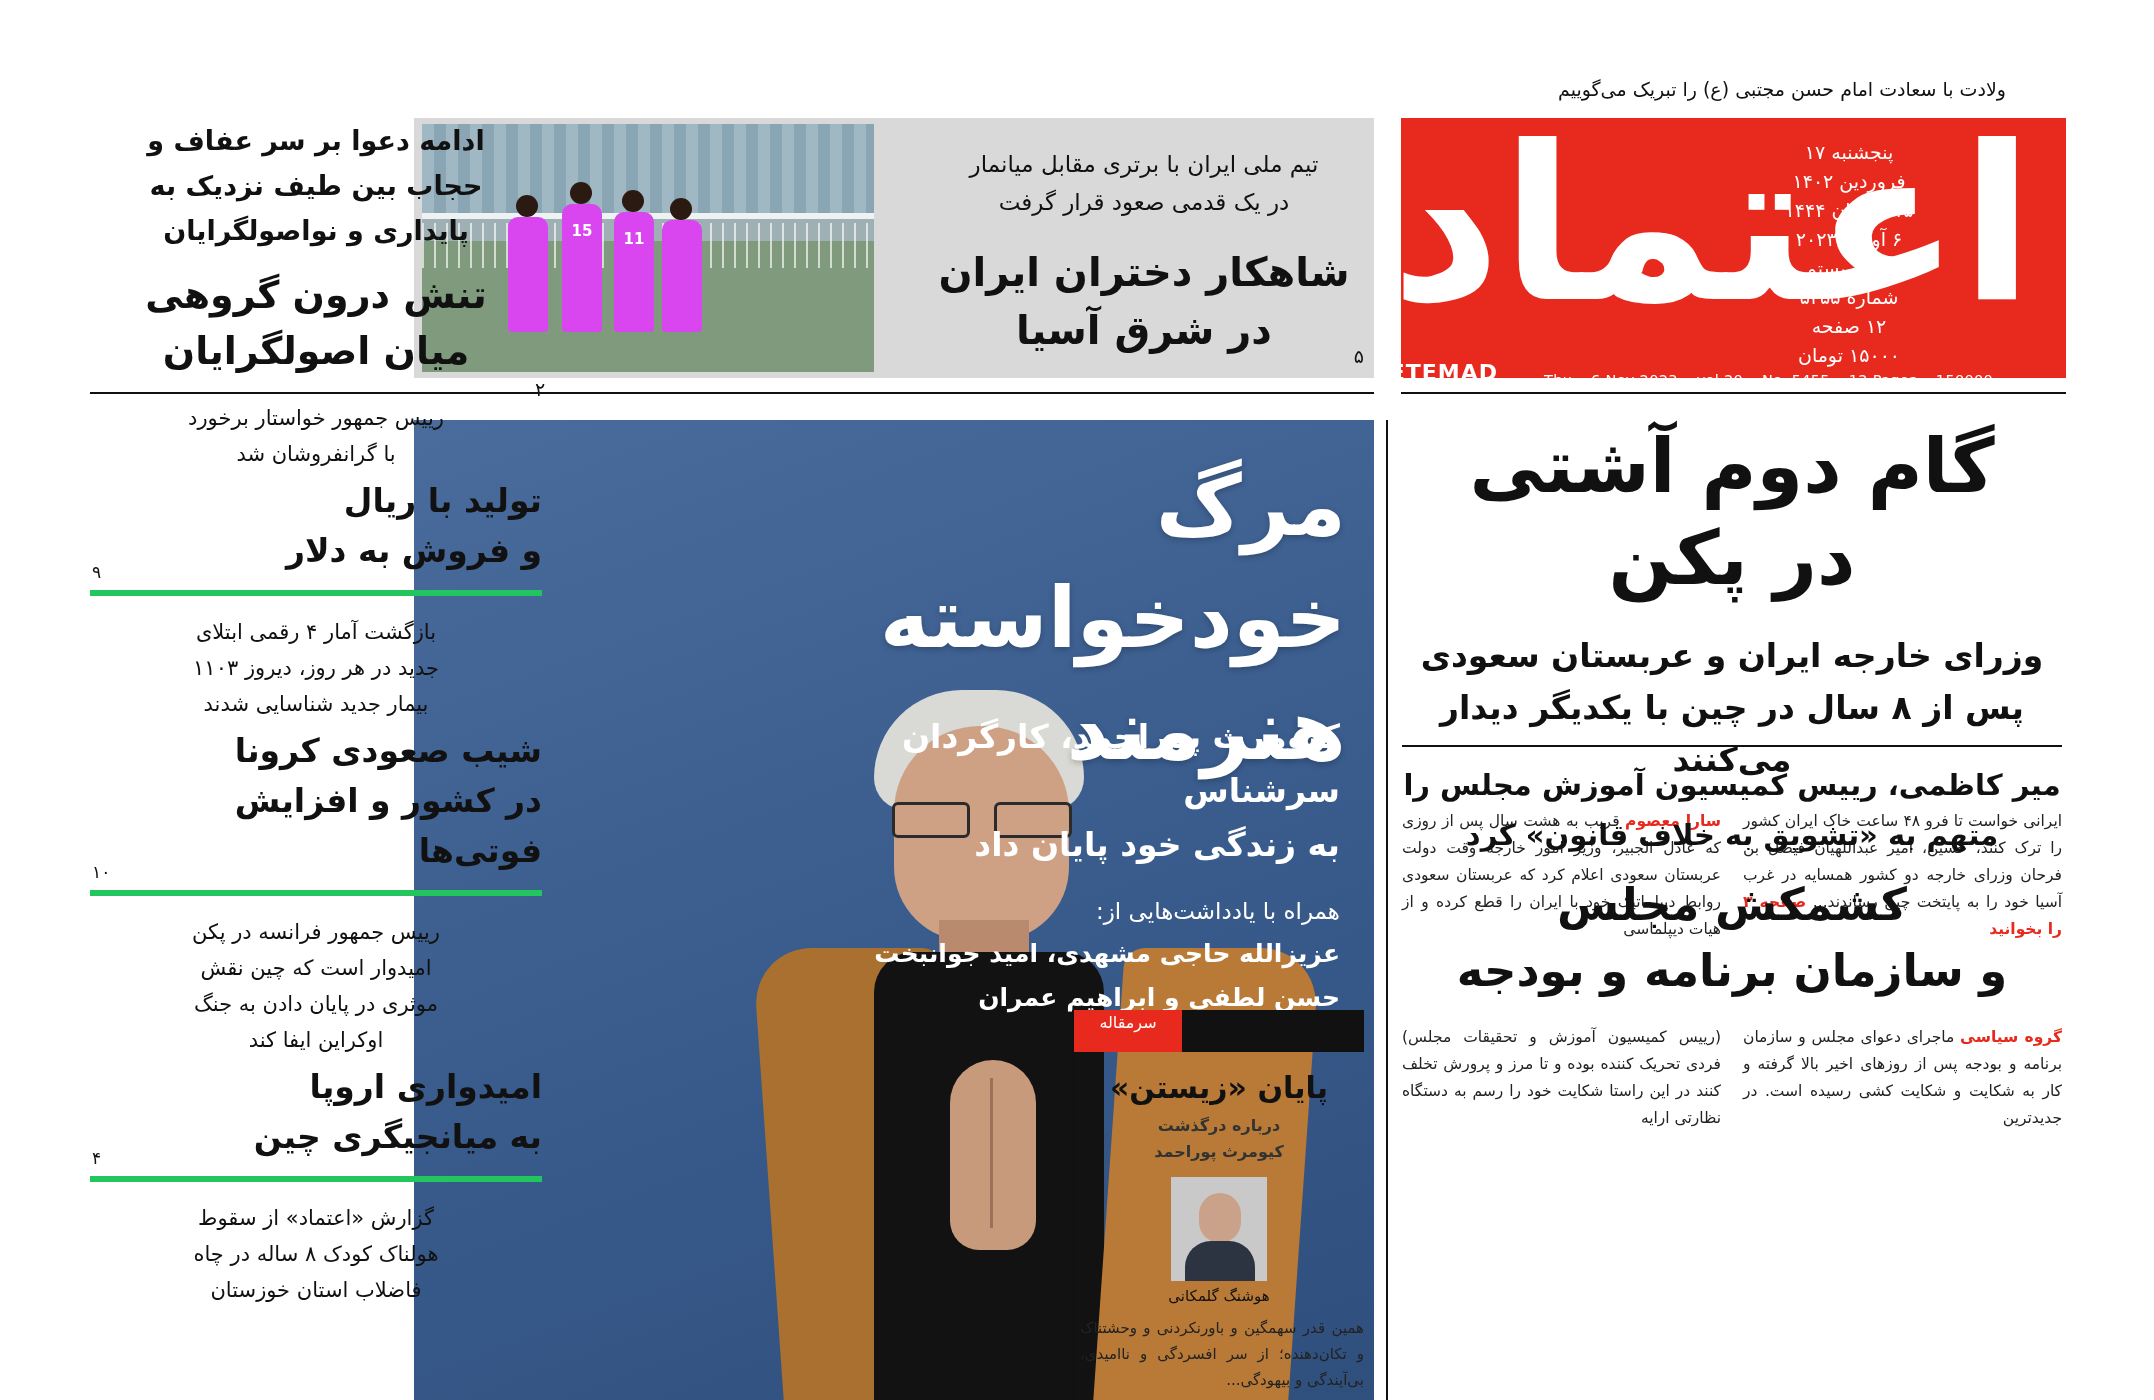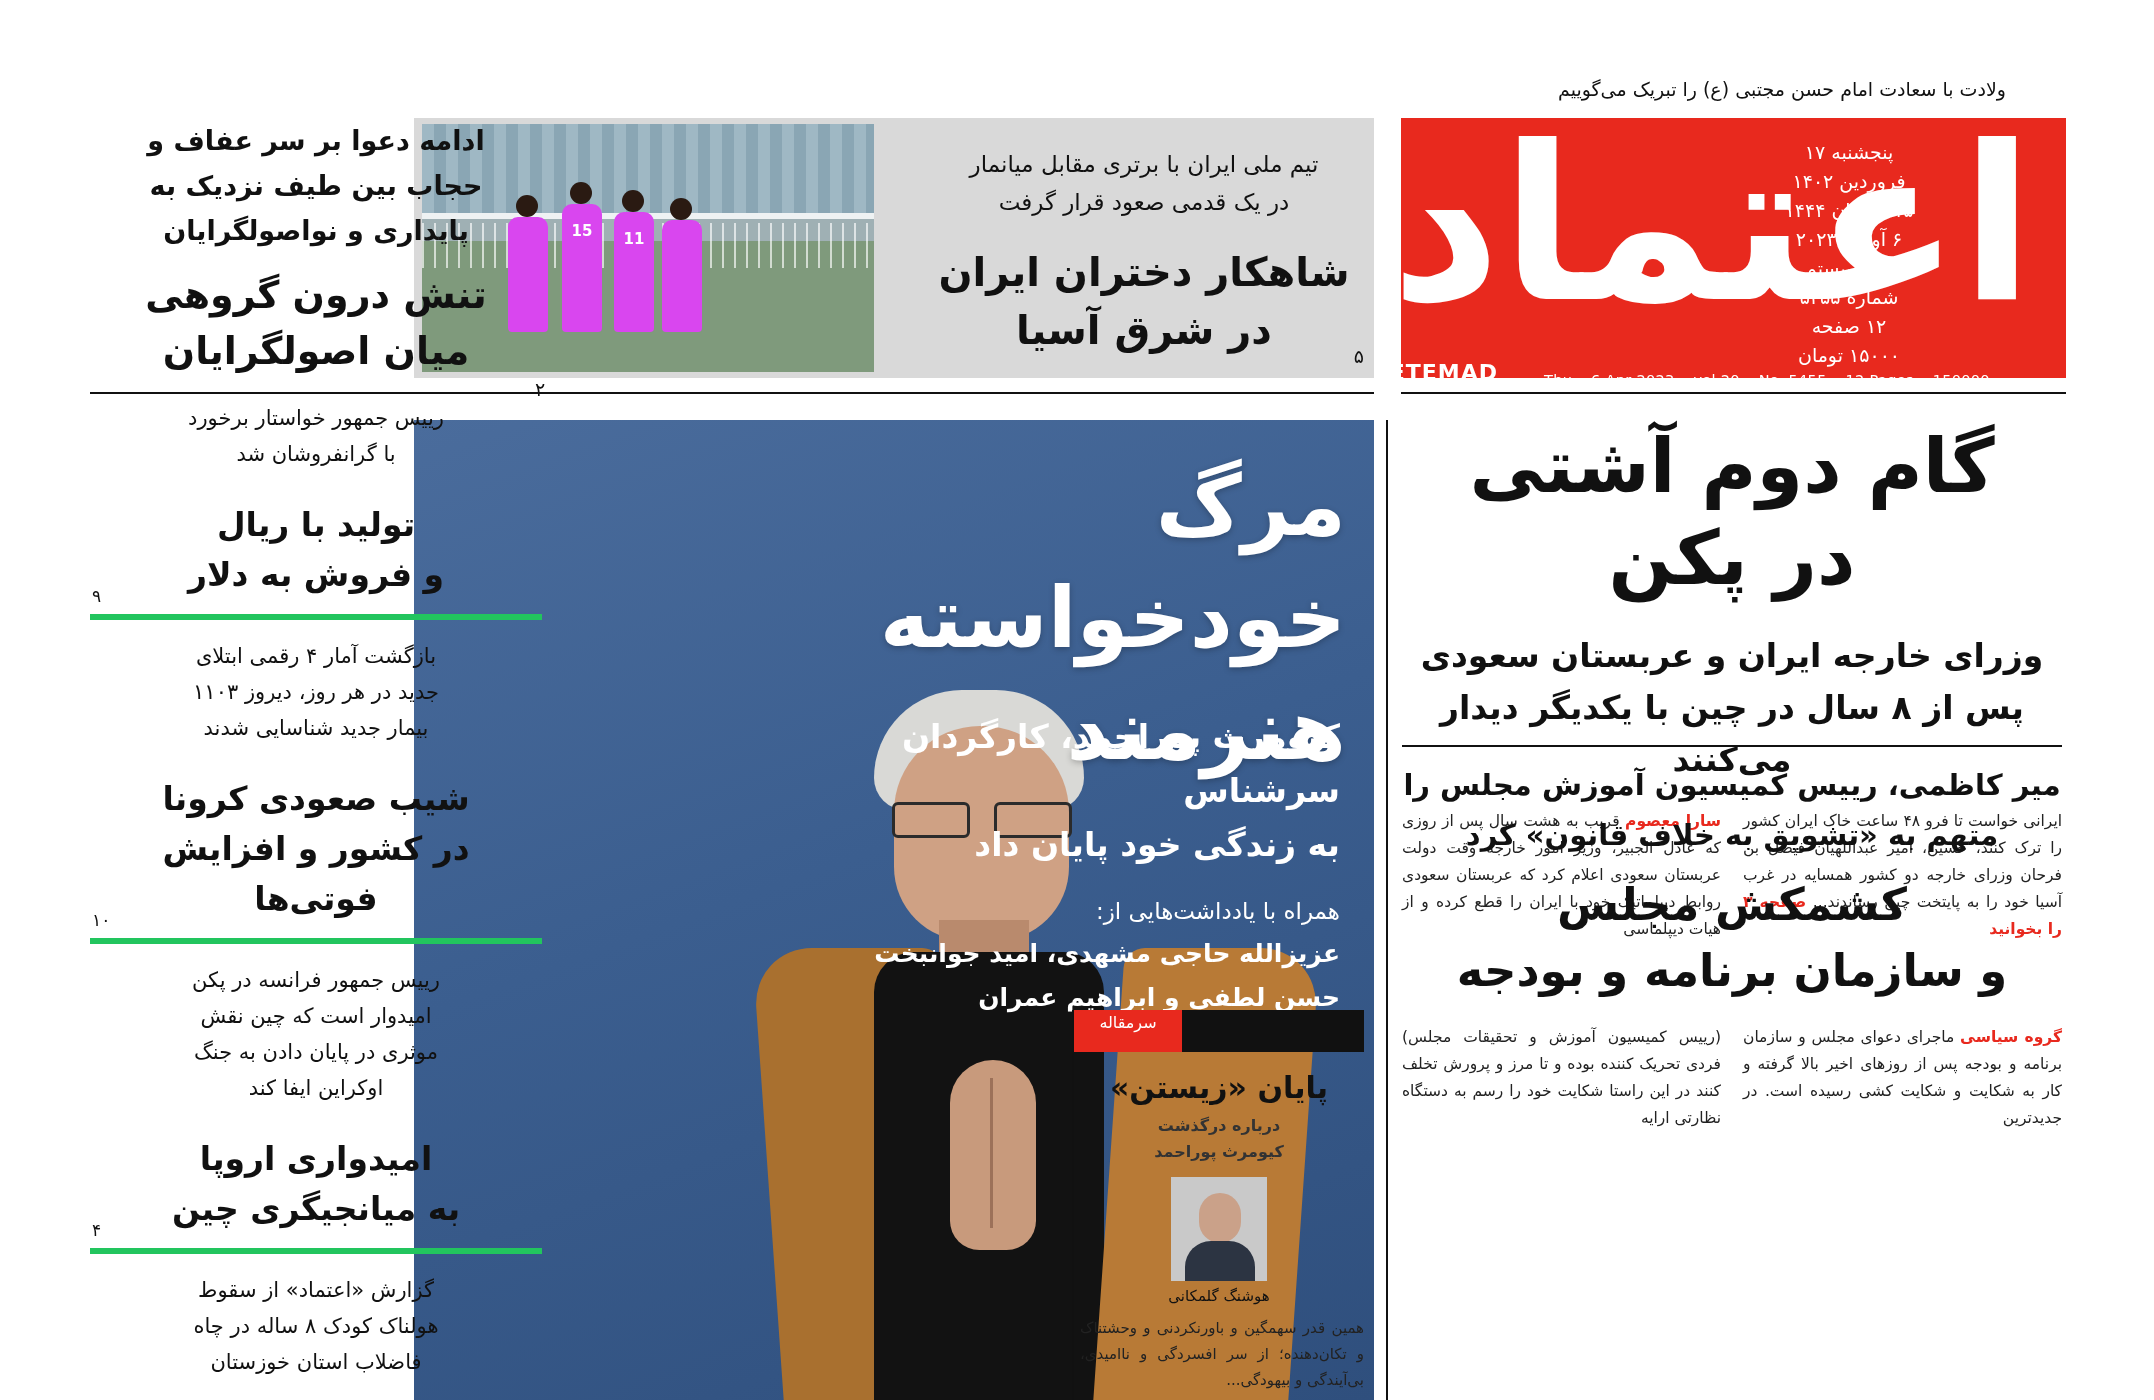--- a/index.html
+++ b/index.html
@@ -96,21 +96,21 @@
   .eap-body{position:absolute;bottom:0;left:14px;width:70px;height:40px;background:#2c3442;border-radius:26px 26px 0 0;}
   .edit-author{text-align:center;font-size:15px;margin-top:6px;}
   .edit-body{margin-top:10px;font-size:15px;line-height:26px;text-align:justify;color:#222;padding-left:6px;}
   .edit-sep{margin:10px auto;width:70px;height:7px;background:#111;}
 
   
   .rail-col{position:absolute;top:400px;left:90px;width:452px;direction:rtl;}
   .rail-item{padding:18px 0 14px;border-bottom:6px solid #22c55e;position:relative;}
   .rail-item:first-child{padding-top:0;}
   .rail-kicker{font-size:21px;line-height:36px;text-align:center;color:#111;}
-  .rail-title{margin-top:28px;font-size:33px;line-height:50px;font-weight:700;text-align:center;color:#111;}
+  .rail-title{margin-top:4px;font-size:33px;line-height:50px;font-weight:700;color:#111;}
   .rail-page{position:absolute;bottom:8px;left:2px;font-size:17px;color:#111;}
 
   .vline{position:absolute;top:420px;width:2px;background:#111;}
 </style>
 </head>
 <body>
 
 <div class="page">
 
   <div class="greeting">ولادت با سعادت امام حسن مجتبی (ع) را تبریک می‌گوییم</div>
@@ -122,21 +122,21 @@
     <div>۱۵ رمضان ۱۴۴۴</div>
     <div>۶ آوریل ۲۰۲۳</div>
     <div>سال بیستم</div>
     <div>شماره ۵۴۵۵</div>
     <div>۱۲ صفحه</div>
     <div>۱۵۰۰۰ تومان</div>
   </div>
   <div class="masthead-etemad">ETEMAD</div>
   <div class="masthead-latin">
     <span>Thu</span>
-    <span>6 Apr 2023</span>
+    <span>6 Nov 2023</span>
     <span>vol.20</span>
     <span>No. 5455</span>
     <span>12 Pages</span>
     <span>150000 Rials</span>
   </div>
 
   <div class="teaser"></div>
   <div class="teaser-text">
     <div class="teaser-kicker" style="white-space:pre-line">تیم ملی ایران با برتری مقابل میانمار
 در یک قدمی صعود قرار گرفت</div>

